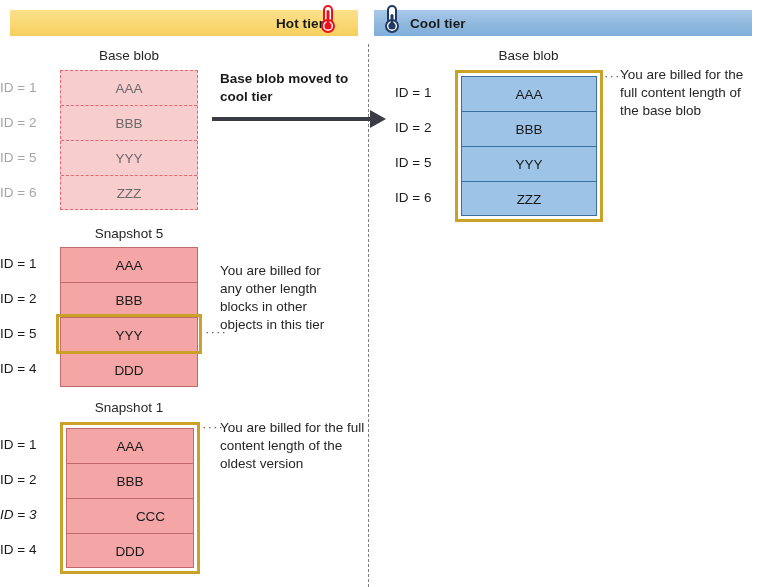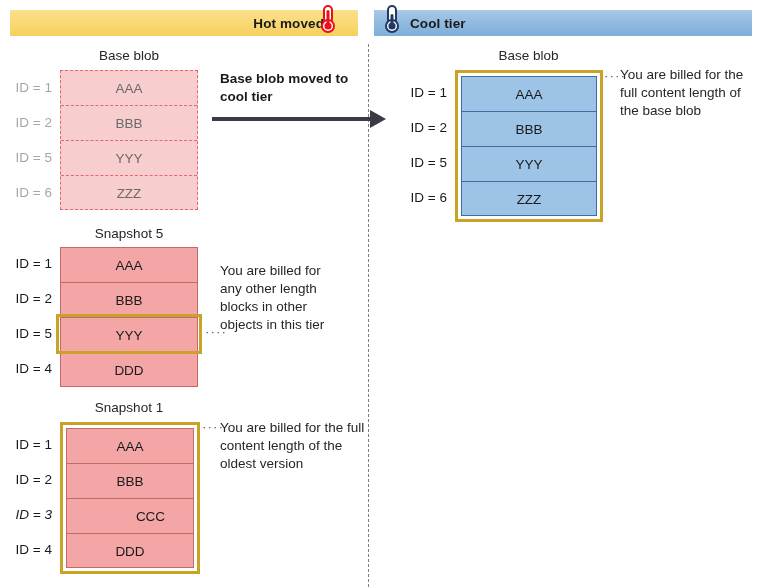--- a/index.html
+++ b/index.html
@@ -125,21 +125,21 @@
   .block.blue .cell {
     color: #1a1a1a;
     border-bottom: 1px solid #3b6fa0;
   }
   .block.blue .cell:last-child { border-bottom: none; }
 
   
   .id-label {
     position: absolute;
     font-size: 13.5px;
-    text-align: right;
+    text-align: left;
     white-space: nowrap;
   }
   .id-label.dim { color: #a6a6a6; }
   .id-label.solid { color: #1a1a1a; }
 
   
   .gold-outline {
     position: absolute;
     box-sizing: border-box;
     border: 3px solid #c9a227;
@@ -193,21 +193,21 @@
     color: #595959;
     letter-spacing: 1px;
   }
 </style>
 </head>
 <body>
 
 <div class="canvas">
 
   <div class="tier-bar hot">
-    <span class="tier-label">Hot moved</span>
+    <span class="tier-label">Hot tier</span>
   </div>
   <div class="thermo hot">
     <svg width="20" height="30" viewBox="0 0 20 30">
       <rect x="6" y="2" width="8" height="17" rx="4" fill="#ffffff" stroke="#e8111c" stroke-width="2"></rect>
       <circle cx="10" cy="22" r="6" fill="#ffffff" stroke="#e8111c" stroke-width="2"></circle>
       <rect x="8.5" y="6" width="3" height="15" rx="1.5" fill="#e8111c"></rect>
       <circle cx="10" cy="22" r="3.6" fill="#e8111c"></circle>
     </svg>
   </div>
 

